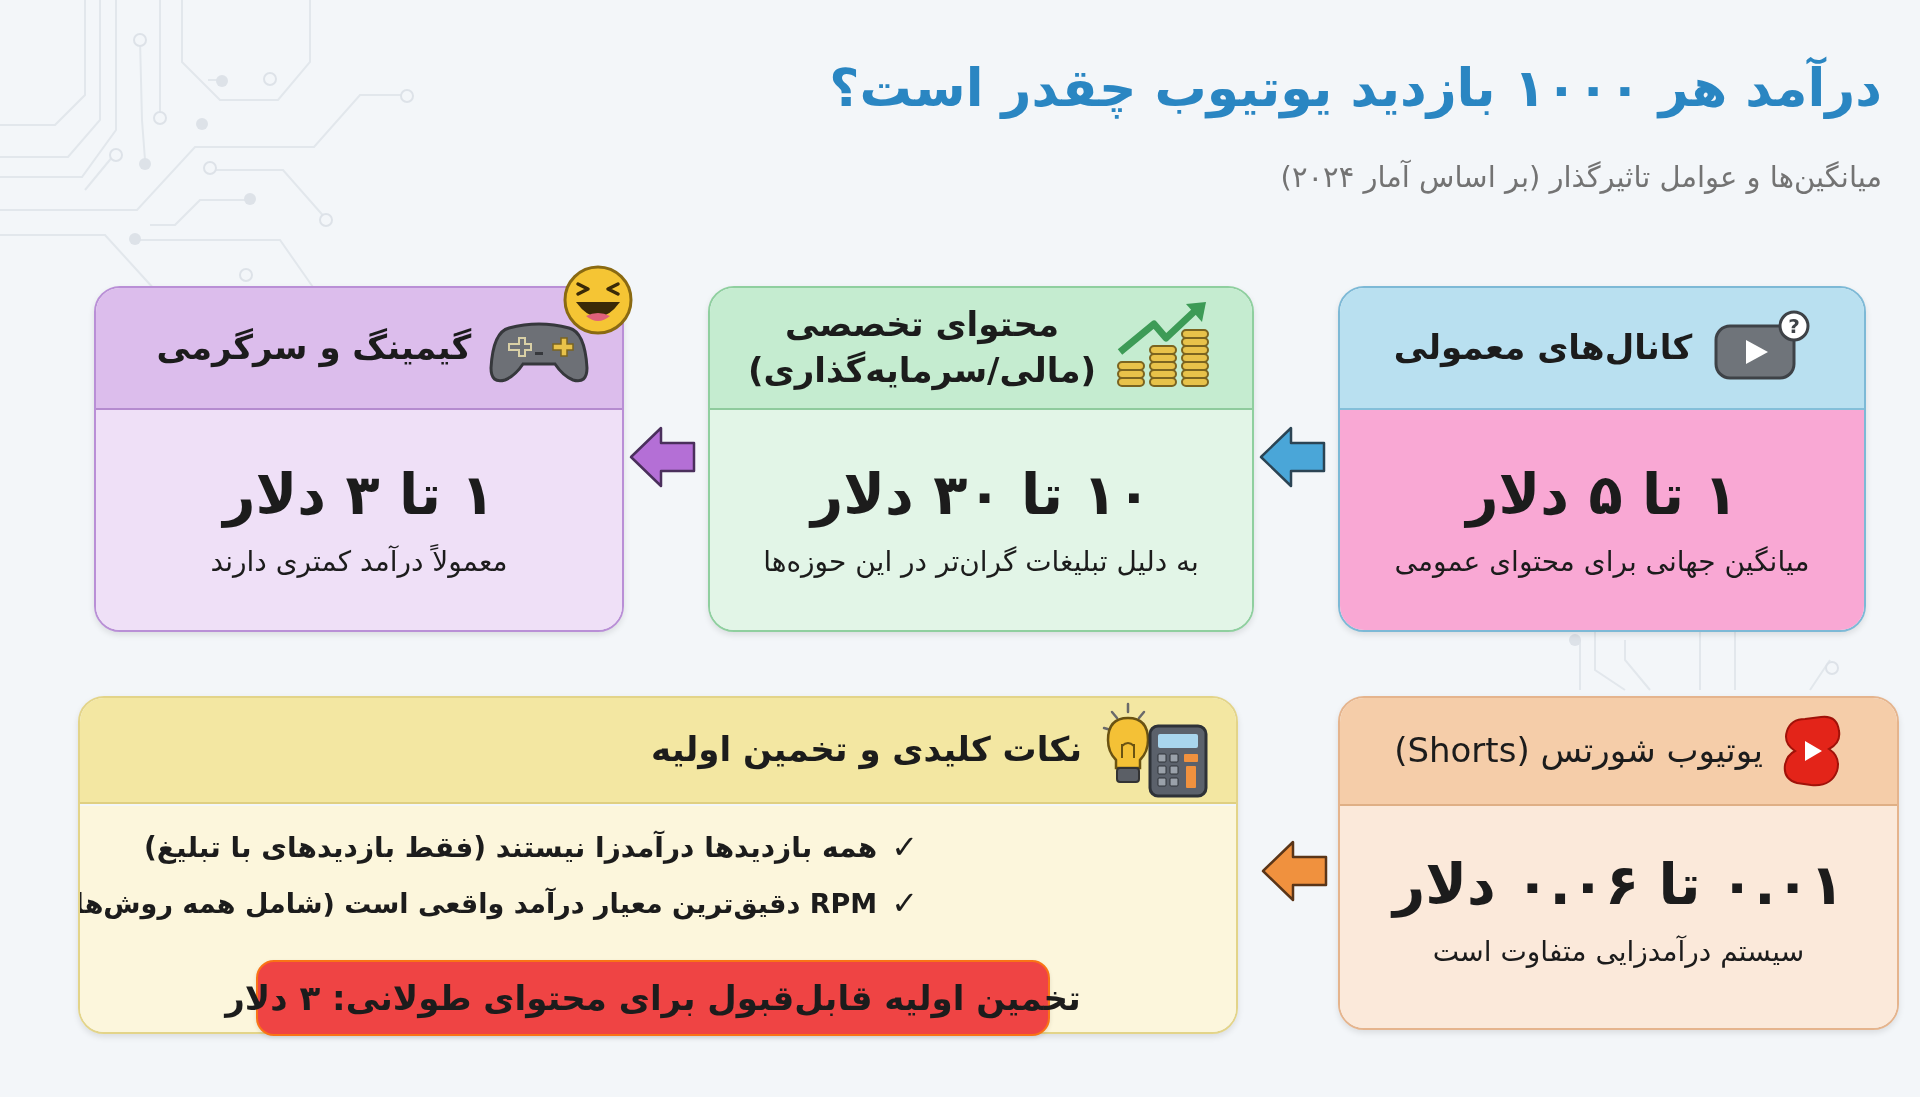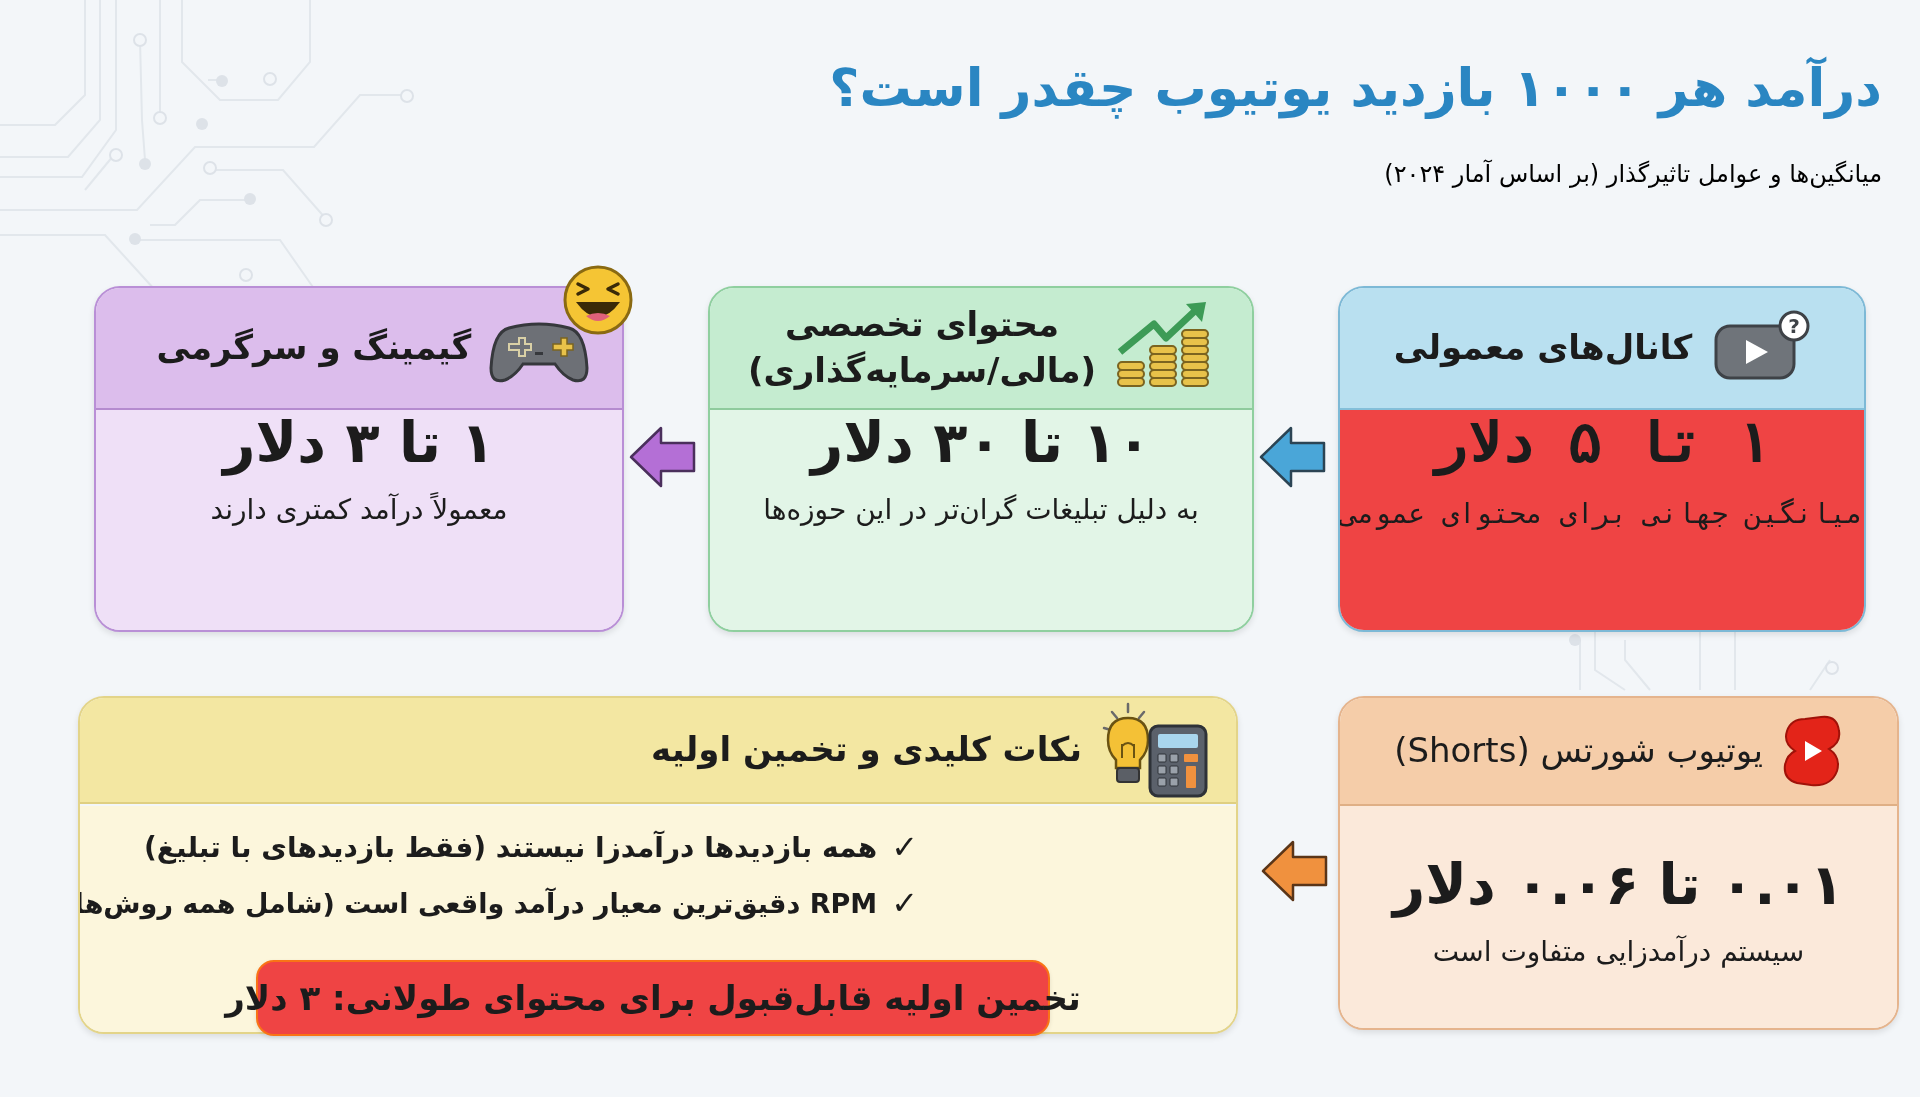--- a/index.html
+++ b/index.html
@@ -12,41 +12,41 @@
     .bg-circuit { position:absolute; left:0; top:0; width:1920px; height:1097px; pointer-events:none; }
     .rtl { direction:rtl; unicode-bidi:embed; }
 
     .title {
       position:absolute; right:38px; top:58px;
       font-size:52px; font-weight:bold; color:#2a86c2; white-space:nowrap;
       letter-spacing:-0.5px;
     }
     .subtitle {
       position:absolute; right:38px; top:160px;
-      font-size:24px; color:#000000; white-space:nowrap;
+      font-size:29px; color:#737373; white-space:nowrap;
     }
 
     .card {
       position:absolute; border-radius:26px; overflow:hidden;
       box-shadow:0 3px 6px rgba(0,0,0,0.10);
       border:2px solid;
     }
     .card .head {
       position:absolute; left:0; right:0; top:0;
       display:flex; align-items:center; justify-content:center; flex-direction:row-reverse;
       gap:18px; border-bottom:2px solid;
     }
     .card .head .htext { font-weight:bold; font-size:34px; text-align:center; line-height:1.35; white-space:nowrap; }
     .card .body { position:absolute; left:0; right:0; bottom:0; text-align:center; }
-    .amount { font-size:56px; font-weight:bold; white-space:nowrap; }
+    .amount { font-size:56px; font-weight:bold; margin-top:52px; white-space:nowrap; }
     .note { font-size:28px; margin-top:18px; white-space:nowrap; }
 
     .blue   { border-color:#7db9d6; }
     .blue .head { background:#b9e0f0; border-color:#84bfd9; }
-    .blue .body { background:#ef4444;font-family:Liberation Mono, monospace; }
+    .blue .body { background:#f9a8d4; }
 
     .green  { border-color:#8fcf9f; }
     .green .head { background:#c5ecd0; border-color:#8fcb9d; }
     .green .body { background:#e2f5e7; }
 
     .purple { border-color:#b98fd6; }
     .purple .head { background:#dcbdec; border-color:#b58bcf; }
     .purple .body { background:#efe0f7; }
 
     .orange { border-color:#e5b48d; }

